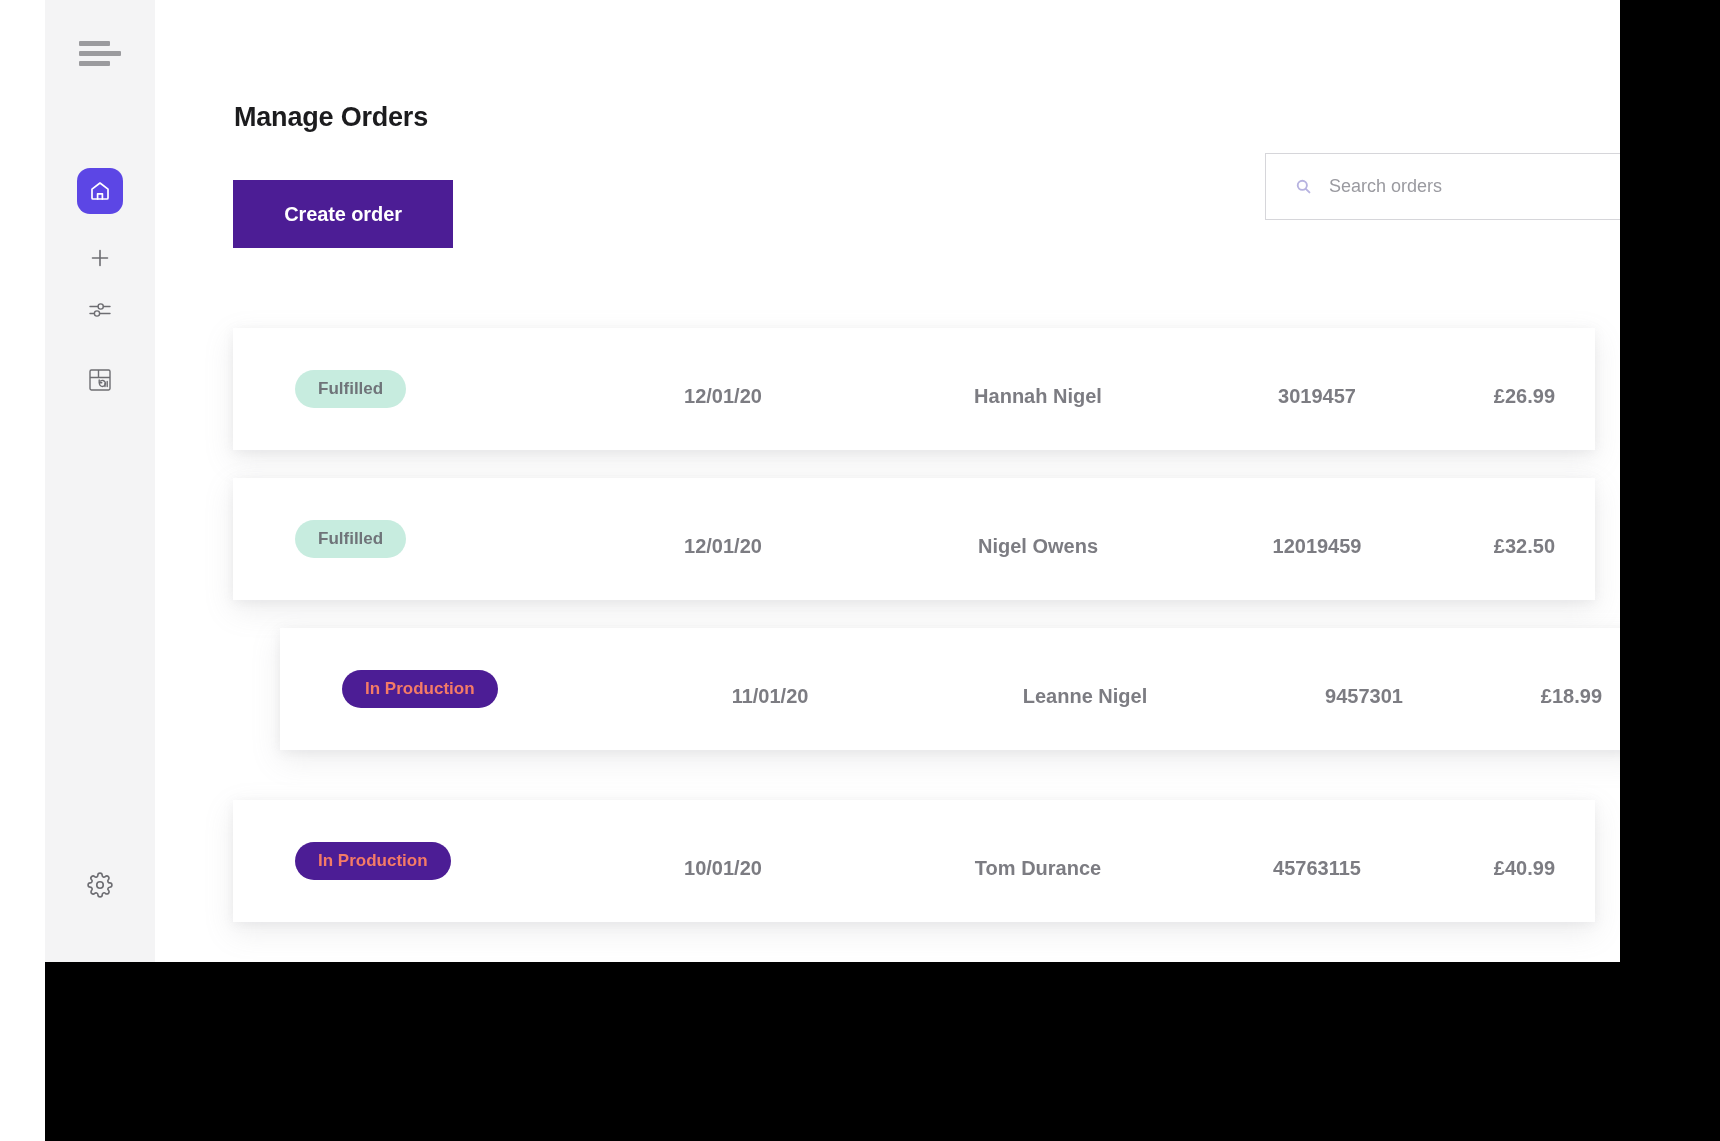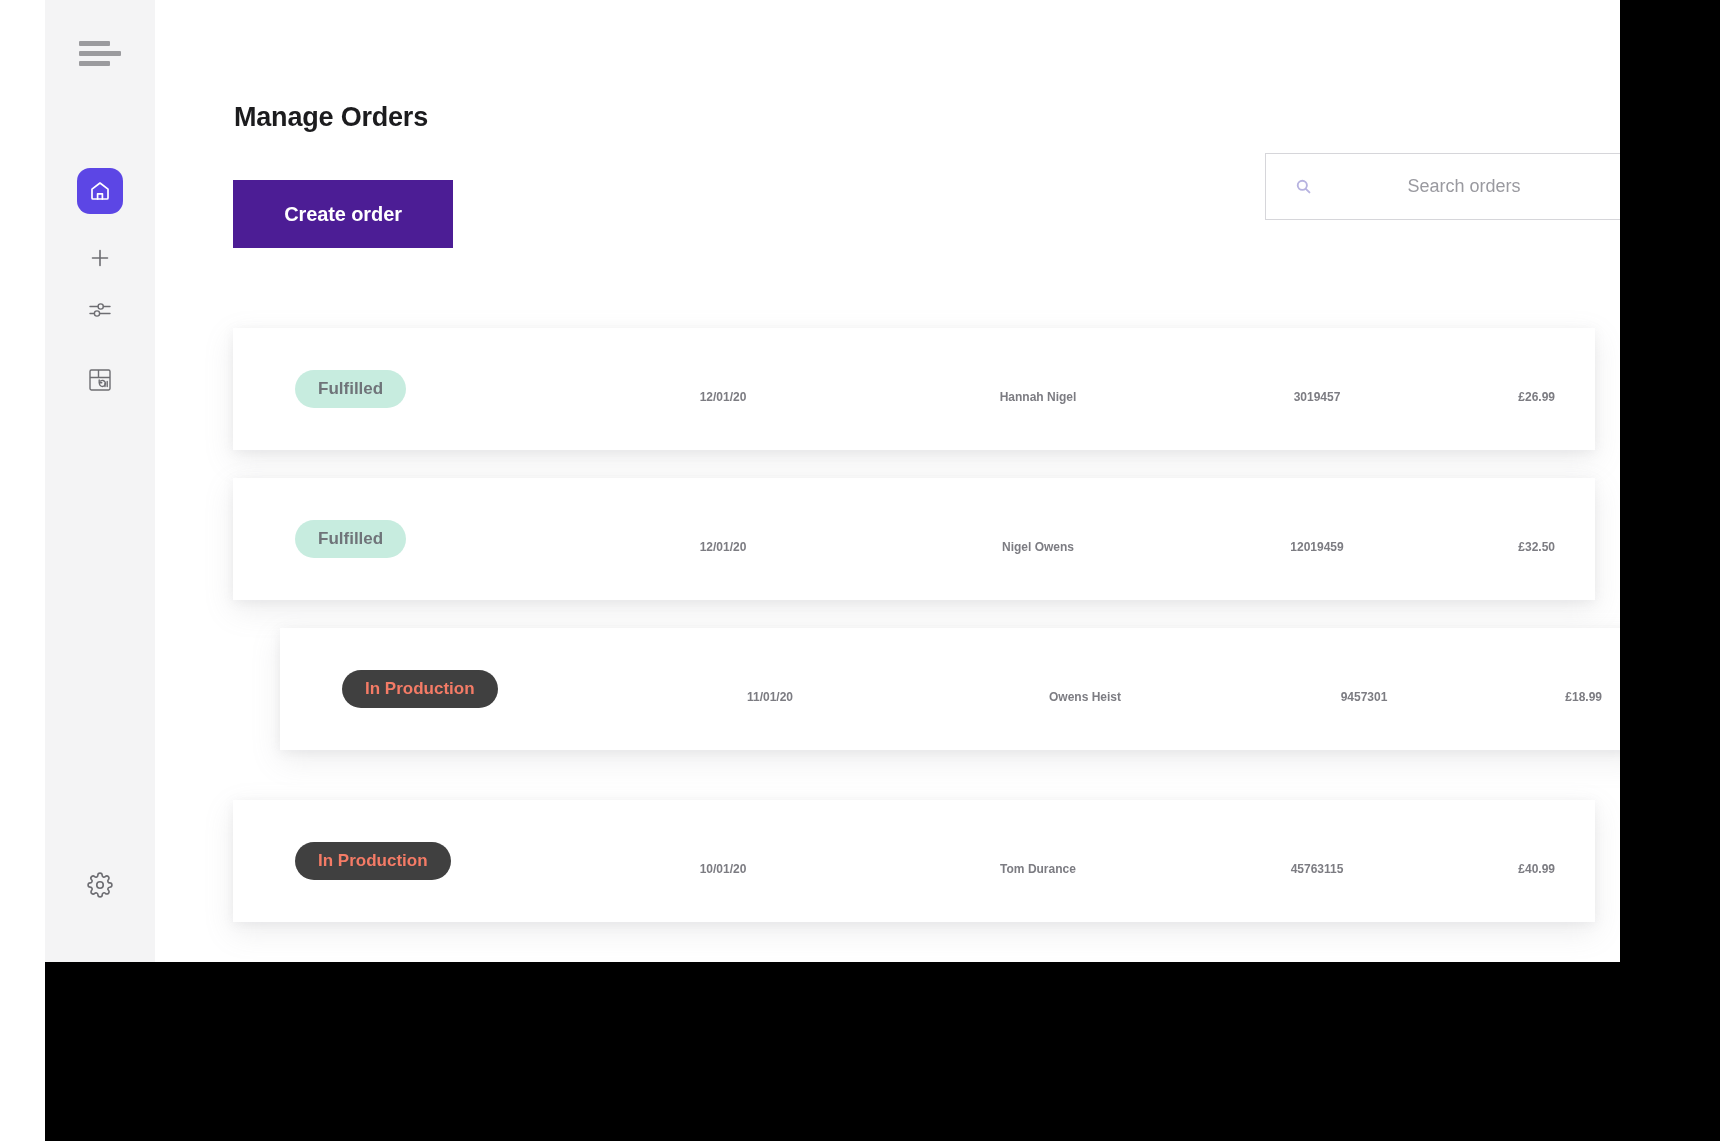--- a/index.html
+++ b/index.html
@@ -153,21 +153,20 @@
     gap: 17px;
   }
   .search-box input {
     border: none;
     outline: none;
     font-size: 18px;
     font-family: "Liberation Sans", sans-serif;
     color: #8e8e93;
     background: transparent;
     width: 270px;
-    text-align: center;
   }
   .search-box input::placeholder { color: #9a9aa0; }
 
   
   .rows { position: absolute; left: 0; top: 0; width: 100%; }
 
   .order-row {
     position: absolute;
     height: 122px;
     background: #ffffff;
@@ -190,25 +189,25 @@
     height: 38px;
     border-radius: 19px;
     display: flex;
     align-items: center;
     justify-content: center;
     padding: 0 23px;
     font-size: 17px;
     white-space: nowrap;
   }
   .pill.fulfilled { background: #c7ecdf; color: #6f7479; }
-  .pill.production { background: #404040; color: #f47b66; }
+  .pill.production { background: #4c1d95; color: #f47b66; }
 
   .cell {
     position: absolute;
-    font-size: 12px;
+    font-size: 20px;
     color: #7c7c82;
     white-space: nowrap;
     margin-top: 15px;
   }
   .c-date   { left: 490px; transform: translateX(-50%); }
   .c-name   { left: 805px; transform: translateX(-50%); }
   .c-order  { left: 1084px; transform: translateX(-50%); }
   .c-price  { right: 40px; }
 </style>
 </head>
@@ -297,21 +296,21 @@
           <span class="pill fulfilled">Fulfilled</span>
           <span class="cell c-date">12/01/20</span>
           <span class="cell c-name">Nigel Owens</span>
           <span class="cell c-order">12019459</span>
           <span class="cell c-price">£32.50</span>
         </div>
 
         <div class="order-row r3">
           <span class="pill production">In Production</span>
           <span class="cell c-date">11/01/20</span>
-          <span class="cell c-name">Owens Heist</span>
+          <span class="cell c-name">Leanne Nigel</span>
           <span class="cell c-order">9457301</span>
           <span class="cell c-price">£18.99</span>
         </div>
 
         <div class="order-row r4">
           <span class="pill production">In Production</span>
           <span class="cell c-date">10/01/20</span>
           <span class="cell c-name">Tom Durance</span>
           <span class="cell c-order">45763115</span>
           <span class="cell c-price">£40.99</span>

